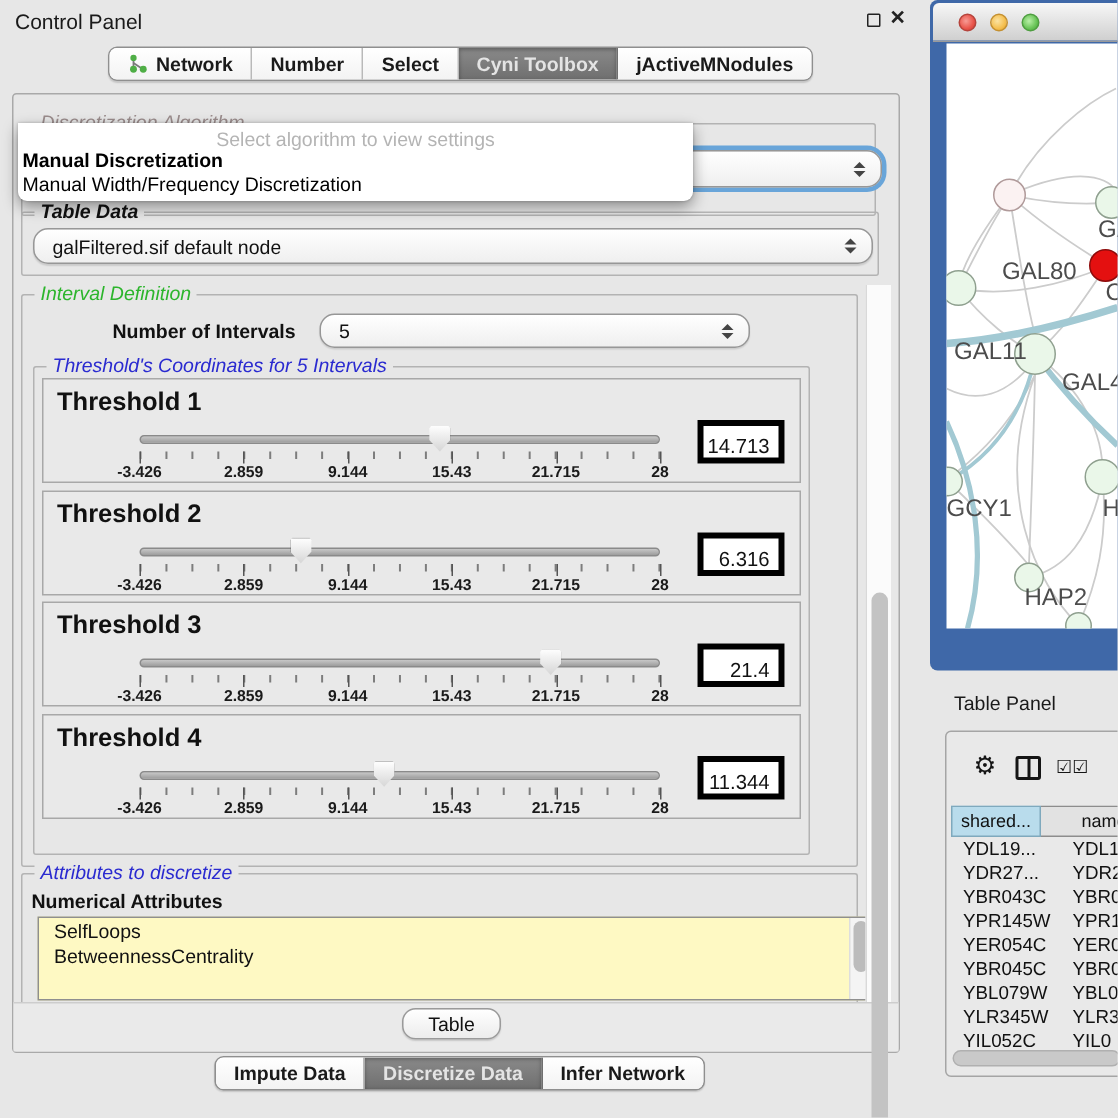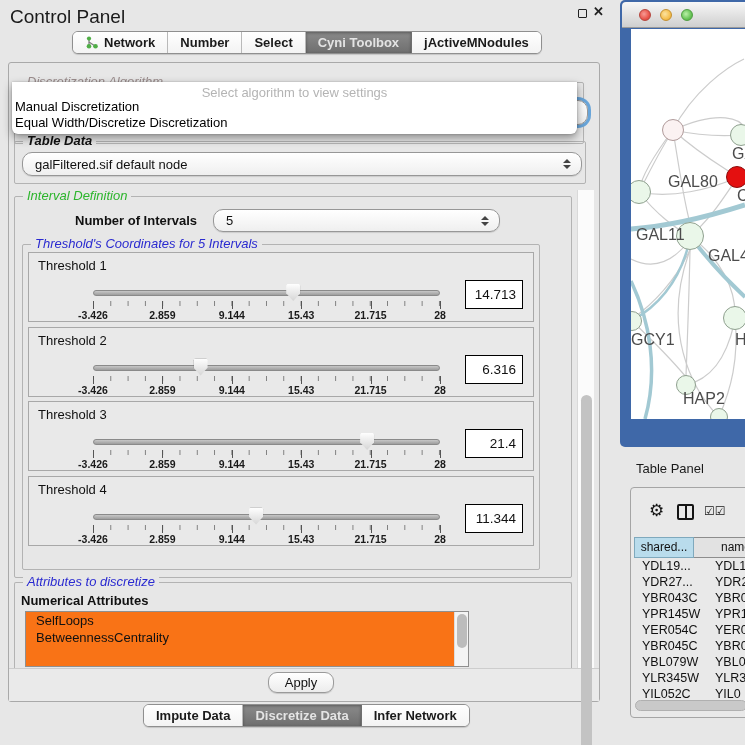--- a/index.html
+++ b/index.html
@@ -3,21 +3,21 @@
 <meta charset="utf-8">
 <style>
   * { margin:0; padding:0; box-sizing:border-box; }
   html,body { width:745px; height:745px; }
   body { position:relative; overflow:hidden; background:#e7e7e7;
          font-family:"Liberation Sans", sans-serif; font-size:13px; color:#111; }
   .abs { position:absolute; }
 
   
   .cp-titlebar { left:0; top:0; width:612px; height:26px; }
-  .cp-title { left:10px; top:6px; font-size:19px; color:#1a1a1a; }
+  .cp-title { left:10px; top:6px; font-size:14px; color:#1a1a1a; }
   .float-btn { left:578px; top:9px; width:9px; height:9px; border:1.5px solid #222; border-radius:1px; }
   .close-btn { left:593px; top:4px; font-size:13px; font-weight:bold; color:#222; }
 
   
   .seg-bar { display:flex; height:23px; border:1px solid #8f8f8f; border-radius:6px;
              background:#fff; overflow:hidden; box-shadow:0 1px 1px rgba(0,0,0,.15); }
   .seg { display:flex; align-items:center; justify-content:center; padding:0 12px;
          font-size:13px; font-weight:bold; color:#1a1a1a; background:linear-gradient(#ffffff,#f3f3f3);
          border-right:1px solid #b9b9b9; white-space:nowrap; }
   .seg:last-child { border-right:none; }
@@ -43,58 +43,58 @@
            background:linear-gradient(#ffffff,#efefef); box-shadow:0 1px 1px rgba(0,0,0,.12);
            display:flex; align-items:center; padding:0 26px 0 12px; font-size:13px; color:#111; }
   .combo .arrows { position:absolute; right:10px; top:50%; transform:translateY(-50%);
                    display:flex; flex-direction:column; gap:2px; }
   .combo .arrows i { display:block; width:0; height:0; border-left:4px solid transparent; border-right:4px solid transparent; }
   .combo .arrows i.up   { border-bottom:4px solid #444; }
   .combo .arrows i.down { border-top:4px solid #444; }
   .focus-ring { box-shadow:0 0 0 3px #69a5d9; }
 
   
-  .popup { left:12px; top:82px; width:565px; height:52px; background:#fff;
+  .popup { left:12px; top:82px; width:450px; height:52px; background:#fff;
            border-radius:0 0 6px 6px; box-shadow:0 4px 10px rgba(0,0,0,.4), 0 0 2px rgba(0,0,0,.25);
            z-index:30;padding-left:28px; }
   .popup .ph { position:absolute; top:3px; left:0; width:100%; text-align:center; color:#b4b4b4; font-size:13px; }
   .popup .opt { position:absolute; left:3px; font-size:13px; color:#000; white-space:nowrap; }
-  .popup .opt.b { font-weight:normal; top:17px; }
+  .popup .opt.b { font-weight:bold; top:17px; }
   .popup .opt.r { top:33px; }
 
   
   .v-track { left:577px; top:190px; width:17px; height:478px; background:#fbfbfb;
              border-left:1px solid #d9d9d9; }
   .v-thumb { left:580px; top:205px; width:11px; height:363px; background:#c3c3c3; border-radius:6px; }
 
   
   .th-panel { position:absolute; left:28px; width:506px; height:70px;
               border:1px solid #a8a8a8; background:#e9e9e9; }
-  .th-label { position:absolute; left:9px; top:5px; font-weight:normal; font-size:13px; }
+  .th-label { position:absolute; left:9px; top:5px; font-weight:bold; font-size:17px; }
   .slider-zone { position:absolute; left:64px; top:30px; width:347px; height:38px; }
   .track { position:absolute; left:0; top:7px; width:100%; height:6px; border-radius:4px;
            background:linear-gradient(#c7c7c7,#9d9d9d); border:1px solid #8a8a8a; }
   .thumb { position:absolute; top:1px; width:14px; height:17px; margin-left:-7px;
            background:linear-gradient(#fefefe,#d5d5d5);
            clip-path:polygon(8% 0,92% 0,100% 10%,100% 55%,50% 100%,0 55%,0 10%);
            filter:drop-shadow(0 0 1px #555); }
   .ticks { position:absolute; left:0; top:18px; width:100%; height:6px;
            background-image:linear-gradient(to right,#7d7d7d 1px,transparent 1px);
            background-size:calc((100% - 1px)/20) 5px; background-repeat:repeat-x; }
   .mtick { position:absolute; top:18px; width:1px; height:8px; background:#555; }
   .tick-lab { position:absolute; top:26px; transform:translateX(-50%); font-size:10.5px;
               font-weight:bold; color:#1a1a1a; white-space:nowrap; }
   .p0{left:0}.p20{left:20%}.p40{left:40%}.p60{left:60%}.p80{left:80%}.p100{left:100%}
   .val-box { position:absolute; right:10px; top:27px; width:58px; height:29px; background:#fff;
-             border:1px solid #000000; font-size:13.5px; text-align:right;
+             border:4px solid #000000; font-size:13.5px; text-align:right;
              line-height:27px; padding-right:6px; }
 
   
-  .attr-list { position:absolute; left:10px; top:28px; width:444px; height:56px;
-               background:#f97316; border:1px solid #8f8f8f; overflow:hidden; }
+  .attr-list { position:absolute; left:10px; top:28px; width:556px; height:56px;
+               background:#fef9c3; border:1px solid #8f8f8f; overflow:hidden; }
   .attr-item { padding:1px 0 1px 10px; font-size:13px; }
   .list-vtrack { position:absolute; right:0; top:0; width:14px; height:100%; background:#f4f4f4; border-left:1px solid #ddd; }
   .list-vthumb { position:absolute; right:1.5px; top:2px; width:10px; height:34px; background:#bcbcbc; border-radius:5px; }
 
   .bottom-strip { left:9px; top:668px; width:590px; height:33px; background:#eaeaea;
                   border-top:1px solid #cdcdcd; }
   .apply-btn { left:268px; top:672px; width:66px; height:21px; border:1px solid #9a9a9a;
                border-radius:9px; background:linear-gradient(#ffffff,#ececec);
                font-size:13px; text-align:center; line-height:19px; box-shadow:0 1px 1px rgba(0,0,0,.15); }
 
@@ -176,21 +176,21 @@
   <span style="overflow:hidden; white-space:nowrap;">galFiltered.sif default node</span>
   <span class="arrows">
       <i class="up"></i>
       <i class="down"></i>
     </span>
 </div>
 
 <div class="abs popup">
   <div class="ph">Select algorithm to view settings</div>
   <div class="opt b">Manual Discretization</div>
-  <div class="opt r">Equal Width/Discretize Discretization</div>
+  <div class="opt r">Manual Width/Frequency Discretization</div>
 </div>
 
 <div class="group" style="left:14px; top:196px; width:558px; height:382px;">
   <span class="legend green">Interval Definition</span>
 </div>
 <span class="abs" style="left:75px; top:213px; font-weight:bold;text-align:right;">Number of Intervals</span>
 <div class="combo" style="left:213px; top:209px; width:287px; height:23px;">
   <span>5</span>
   <span class="arrows">
       <i class="up"></i>
@@ -304,21 +304,21 @@
 
         <div class="attr-item">BetweennessCentrality</div>
       </div>
     <div class="list-vtrack">
       <div class="list-vthumb"></div>
     </div>
   </div>
 </div>
 
 <div class="abs bottom-strip"></div>
-<div class="abs apply-btn">Apply</div>
+<div class="abs apply-btn">Table</div>
 
 <div class="abs v-track">
   <div class="abs v-thumb" style="left:2.5px;"></div>
 </div>
 
 <div class="abs seg-bar bottom-tabs">
   <span class="seg">Impute Data</span>
   <span class="seg sel">Discretize Data</span>
   <span class="seg">Infer Network</span>
 </div>

